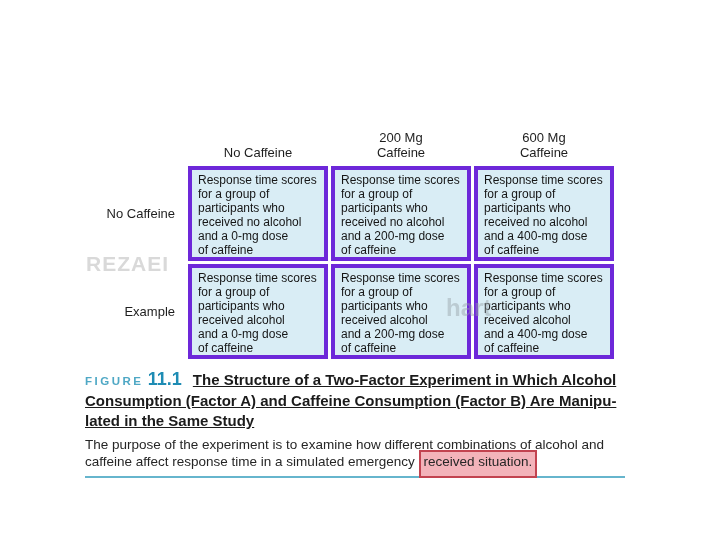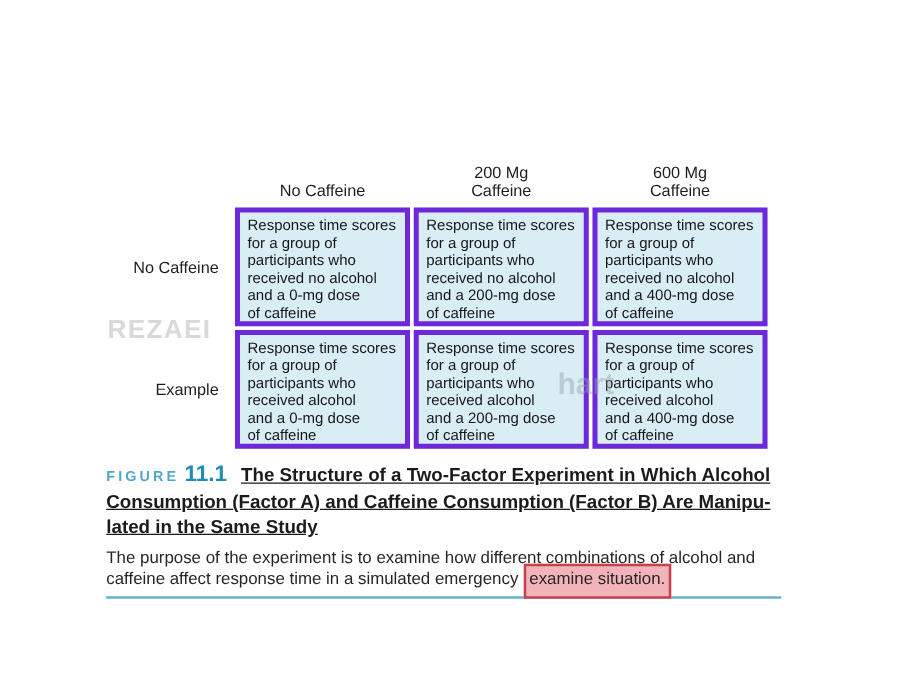--- a/index.html
+++ b/index.html
@@ -115,21 +115,21 @@
     <p class="caption">
       <span class="figlabel">FIGURE</span>
       <span class="fignum">11.1</span>
       <span class="capline inline">The Structure of a Two-Factor Experiment in Which Alcohol</span>
       <span class="capline">Consumption (Factor A) and Caffeine Consumption (Factor B) Are Manipu-</span>
       <span class="capline">lated in the Same Study</span>
     </p>
 
     <p class="bodytext">
       <span class="bline">The purpose of the experiment is to examine how different combinations of alcohol and</span>
-      <span class="bline"><span>caffeine affect response time in a simulated emergency </span><span class="hl">examine situation.</span></span>
+      <span class="bline"><span>caffeine affect response time in a simulated emergency </span><span class="hl">received situation.</span></span>
     </p>
 
     <div class="rule"></div>
   </div>
 
   <div class="wm wm-left">REZAEI</div>
   <div class="wm wm-cell">hart</div>
 
 </div>
 

